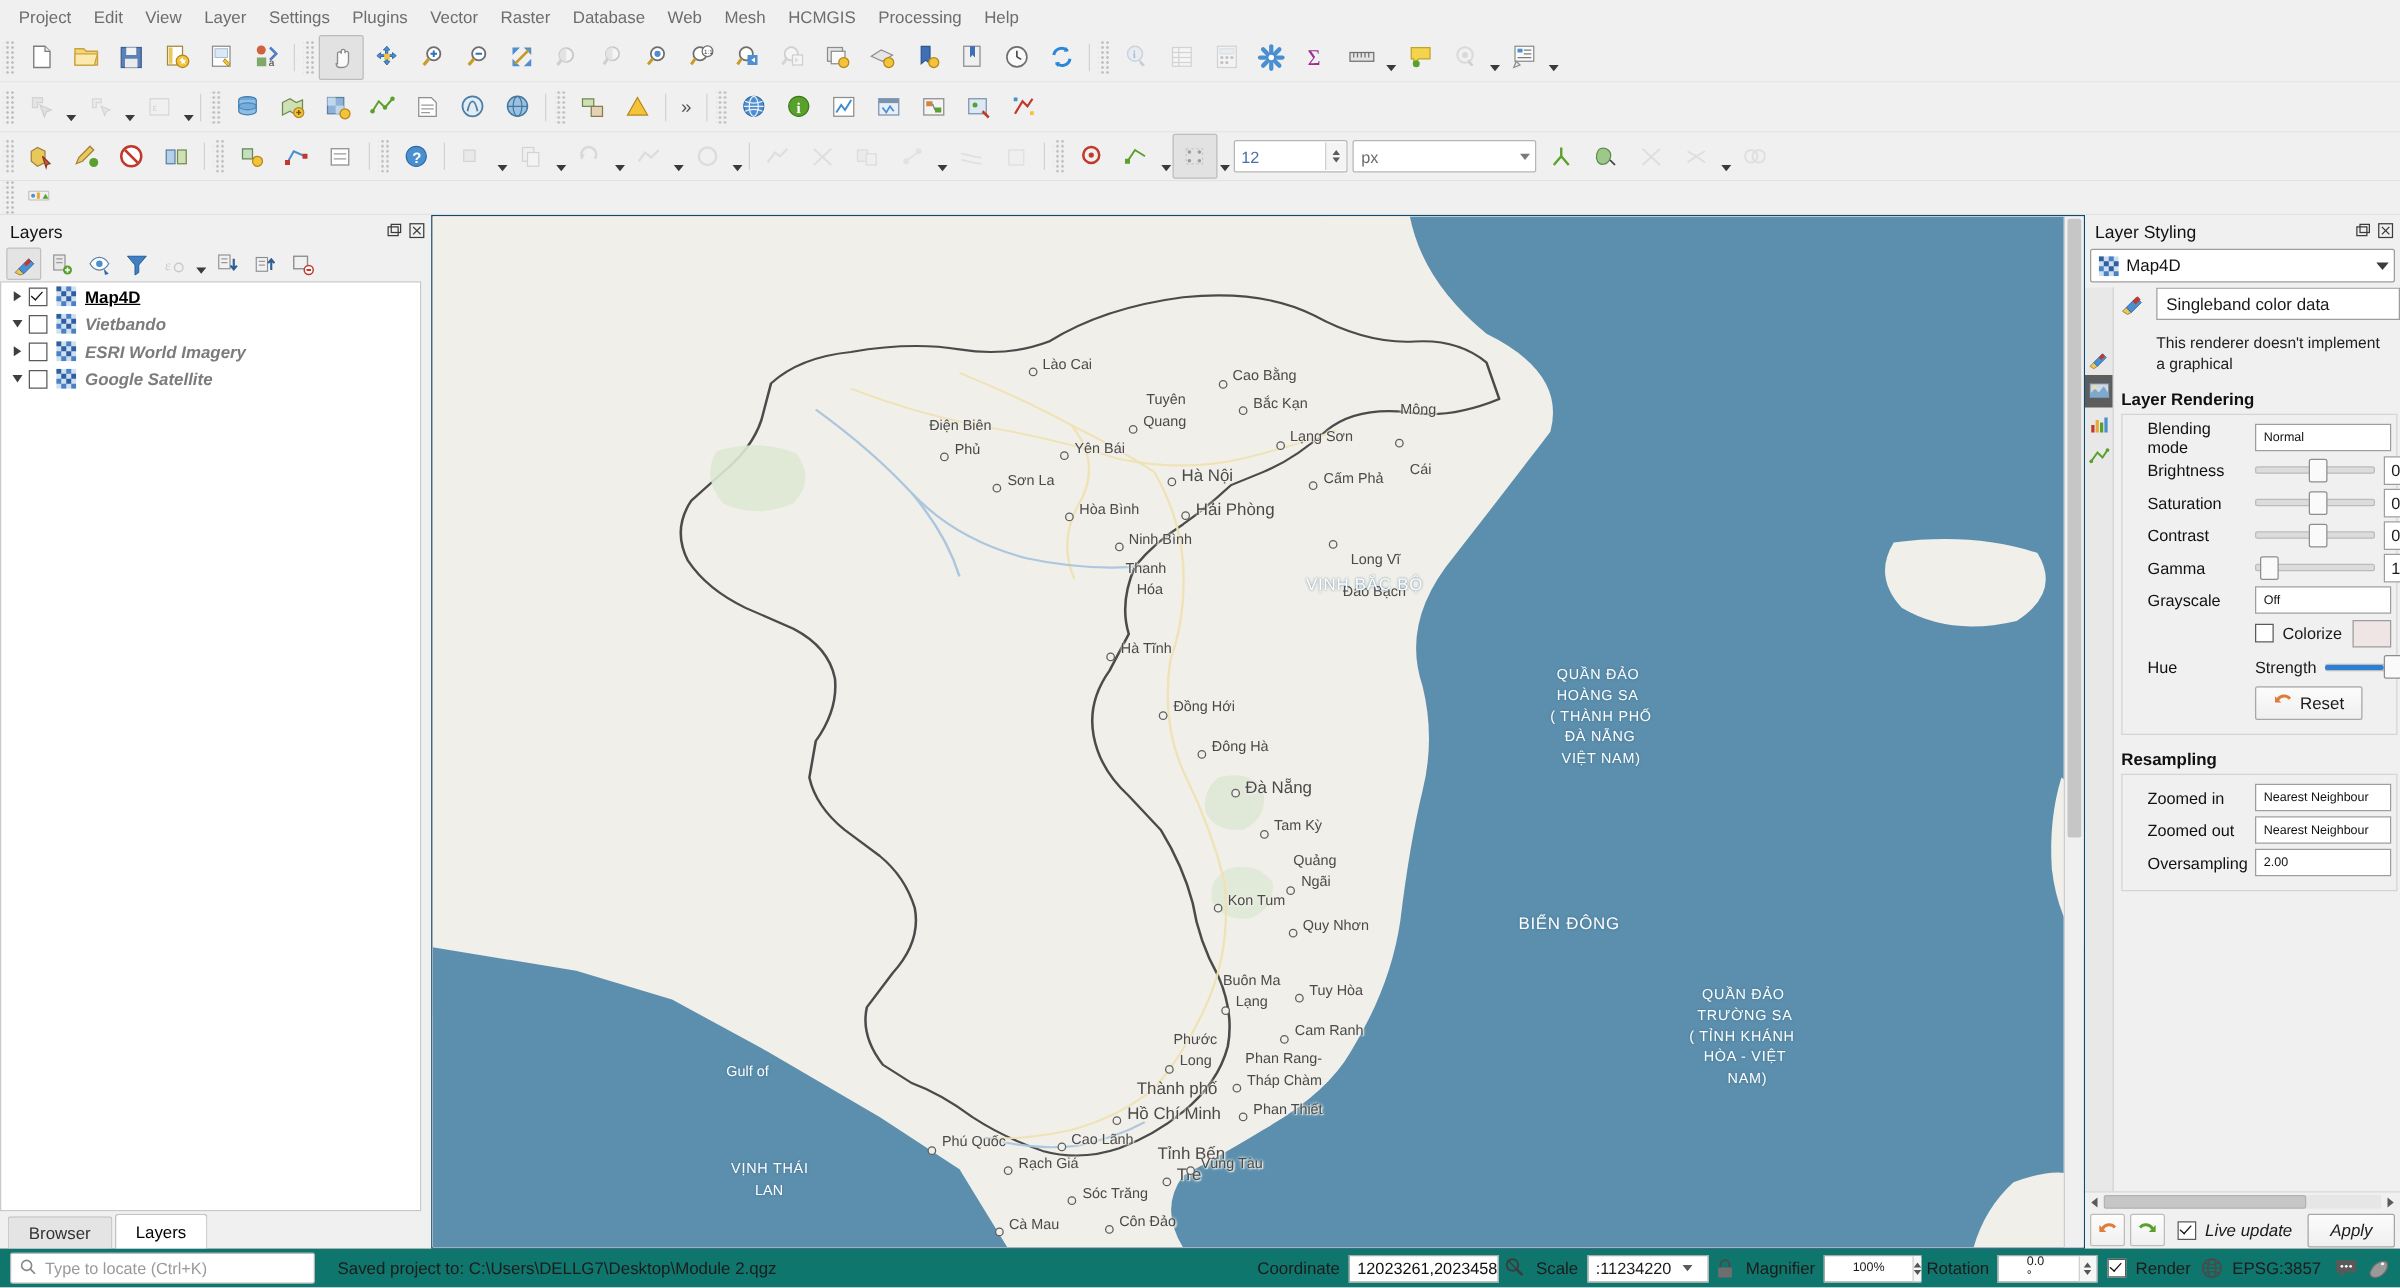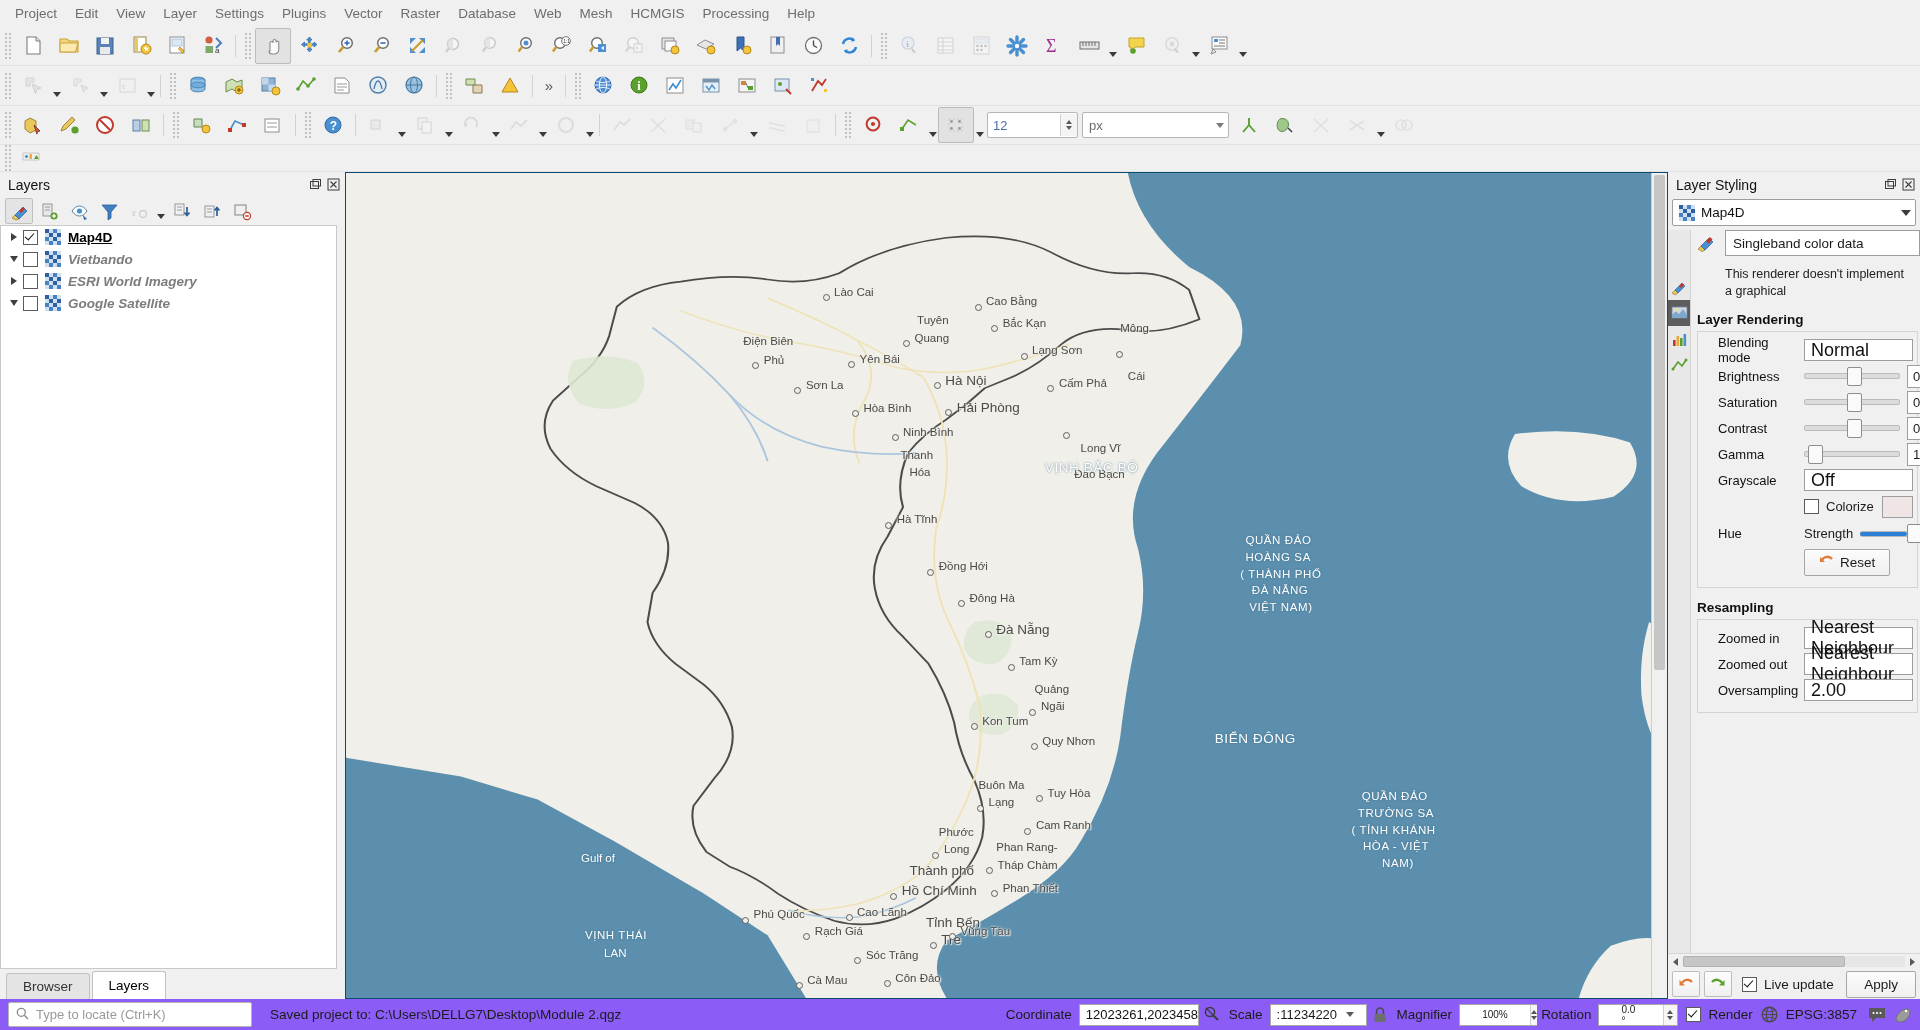--- a/index.html
+++ b/index.html
@@ -102,44 +102,44 @@
   .rp-combo .txt{flex:1 1 auto;font-size:13.5px;color:#111;margin-left:6px;}
   .rp-combo .cv{width:0;height:0;border-left:5px solid transparent;border-right:5px solid transparent;border-top:6px solid #3c3c3c;}
   .rend-row{display:flex;align-items:center;padding:0 0 0 4px;margin-bottom:6px;}
   .rend-box{flex:1 1 auto;height:24px;border:1px solid #9d9d9d;background:#fff;display:flex;align-items:center;padding-left:7px;font-size:13.5px;margin-left:6px;}
   .note{font-size:12.5px;color:#222;padding:4px 6px 8px 34px;line-height:1.35;}
   .grp-title{font-size:13.5px;font-weight:bold;color:#111;padding:4px 0 4px 6px;}
   .grp{border:1px solid #d4d4d4;margin:0 2px 8px 6px;padding:6px 4px 8px 4px;background:#f0f0f0;}
   .frow{display:flex;align-items:center;height:25px;margin-bottom:1px;margin-left:12px;}
   .flbl{width:86px;flex:0 0 auto;font-size:13px;color:#111;padding-left:4px;}
   .fctl{flex:1 1 auto;display:flex;align-items:center;min-width:0;}
-  .fbox{height:22px;border:1px solid #9d9d9d;background:#fff;display:flex;align-items:center;padding:0 6px;font-size:18px;color:#111;box-sizing:border-box;}
+  .fbox{height:22px;border:1px solid #9d9d9d;background:#fff;display:flex;align-items:center;padding:0 6px;font-size:10px;color:#111;box-sizing:border-box;}
   .slider{position:relative;height:20px;width:96px;flex:0 0 auto;display:flex;align-items:center;}
   .slider .track{position:absolute;left:0;right:0;height:4px;background:#dcdcdc;border:1px solid #bbb;border-radius:2px;}
   .slider .fill{position:absolute;left:0;height:4px;background:#2b7fd4;border-radius:2px;}
   .slider .knob{position:absolute;width:13px;height:17px;background:#fafafa;border:1px solid #8d8d8d;border-radius:2px;}
   .numbox{width:42px;height:21px;border:1px solid #9d9d9d;background:#fff;font-size:13px;display:flex;align-items:center;padding-left:5px;margin-left:7px;flex:0 0 auto;}
   .chkrow{display:flex;align-items:center;height:24px;}
   .ck{width:13px;height:13px;border:1px solid #5a5a5a;background:#fff;margin-right:7px;flex:0 0 auto;position:relative;}
   .ck.checked:after{content:"";position:absolute;left:3px;top:0;width:4px;height:8px;border:solid #111;border-width:0 1.8px 1.8px 0;transform:rotate(42deg);}
   .swatch{height:20px;flex:1 1 auto;border:1px solid #9d9d9d;background:#efe5e5;margin-left:8px;}
   .resetbtn{height:25px;border:1px solid #a6a6a6;background:linear-gradient(#fcfcfc,#efefef);border-radius:2px;display:flex;align-items:center;justify-content:center;padding:0 14px;font-size:13.5px;gap:6px;}
   .rp-hscroll{height:15px;background:#f0f0f0;border-top:1px solid #d7d7d7;display:flex;align-items:center;}
   .hsarrow{width:15px;height:14px;display:flex;align-items:center;justify-content:center;}
   .hsarrow i{width:0;height:0;border-top:4px solid transparent;border-bottom:4px solid transparent;}
   .hsarrow i.l{border-right:5px solid #5a5a5a;}
   .hsarrow i.r{border-left:5px solid #5a5a5a;}
   .hstrack{flex:1 1 auto;height:11px;background:#e6e6e6;position:relative;}
   .hsthumb{position:absolute;left:0;top:0;bottom:0;width:72%;background:#c6c6c6;border:1px solid #b2b2b2;border-radius:2px;}
-  .rp-foot{height:30px;display:flex;align-items:center;padding:0 4px;gap:4px;flex:0 0 auto;}
+  .rp-foot{height:30px;display:flex;align-items:center;padding:0 4px;gap:4px;flex:0 0 auto;font-style:italic;}
   .ftbtn{width:26px;height:24px;display:flex;align-items:center;justify-content:center;border:1px solid #bdbdbd;background:linear-gradient(#fdfdfd,#f0f0f0);border-radius:2px;}
   .applybtn{margin-left:auto;height:25px;padding:0 17px;display:flex;align-items:center;font-size:13.5px;border:1px solid #a6a6a6;background:linear-gradient(#fcfcfc,#efefef);border-radius:2px;}
 
   
-  .statusbar{height:31px;flex:0 0 auto;display:flex;align-items:center;background:#8b5cf6;padding:0 4px;gap:0;}
+  .statusbar{height:31px;flex:0 0 auto;display:flex;align-items:center;background:#0f766e;padding:0 4px;gap:0;}
   .locate{width:228px;height:23px;border:1px solid #b4b4b4;background:#fff;border-radius:2px;display:flex;align-items:center;padding:0 7px;margin-left:4px;flex:0 0 auto;}
   .locate .ph{font-size:13px;color:#9a9a9a;margin-left:7px;}
   .savedmsg{font-size:13.5px;color:#1b1b1b;margin-left:18px;white-space:nowrap;}
   .sb-sp{flex:1 1 auto;}
   .sb-lbl{font-size:13.5px;color:#1b1b1b;margin:0 7px 0 4px;white-space:nowrap;}
   .sb-box{height:22px;border:1px solid #a8a8a8;background:#fff;display:flex;align-items:center;padding:0 6px;font-size:13px;color:#111;flex:0 0 auto;box-sizing:border-box;}
   .sb-combo{height:22px;border:1px solid #a8a8a8;background:#fff;display:flex;align-items:center;padding:0 3px 0 6px;font-size:13px;flex:0 0 auto;box-sizing:border-box;}
   .sb-combo .cv{width:0;height:0;border-left:4.5px solid transparent;border-right:4.5px solid transparent;border-top:5px solid #5a5a5a;margin-left:9px;}
   .sb-spin{height:22px;border:1px solid #a8a8a8;background:#fff;display:flex;align-items:center;flex:0 0 auto;box-sizing:border-box;}
   .sb-spin .v{padding:0 22px;font-size:10px;}

